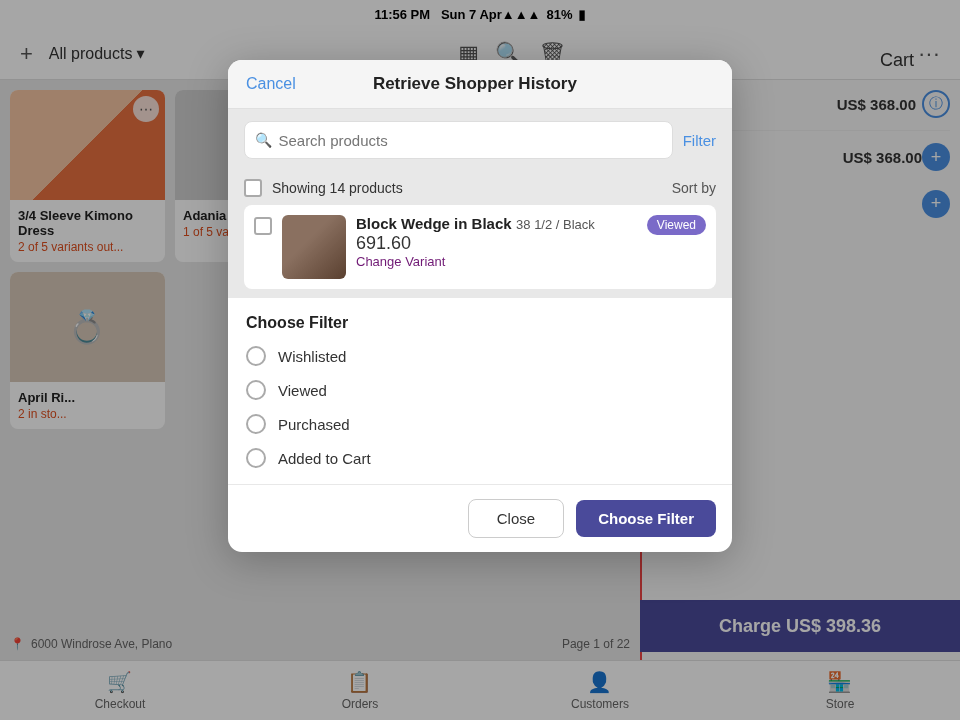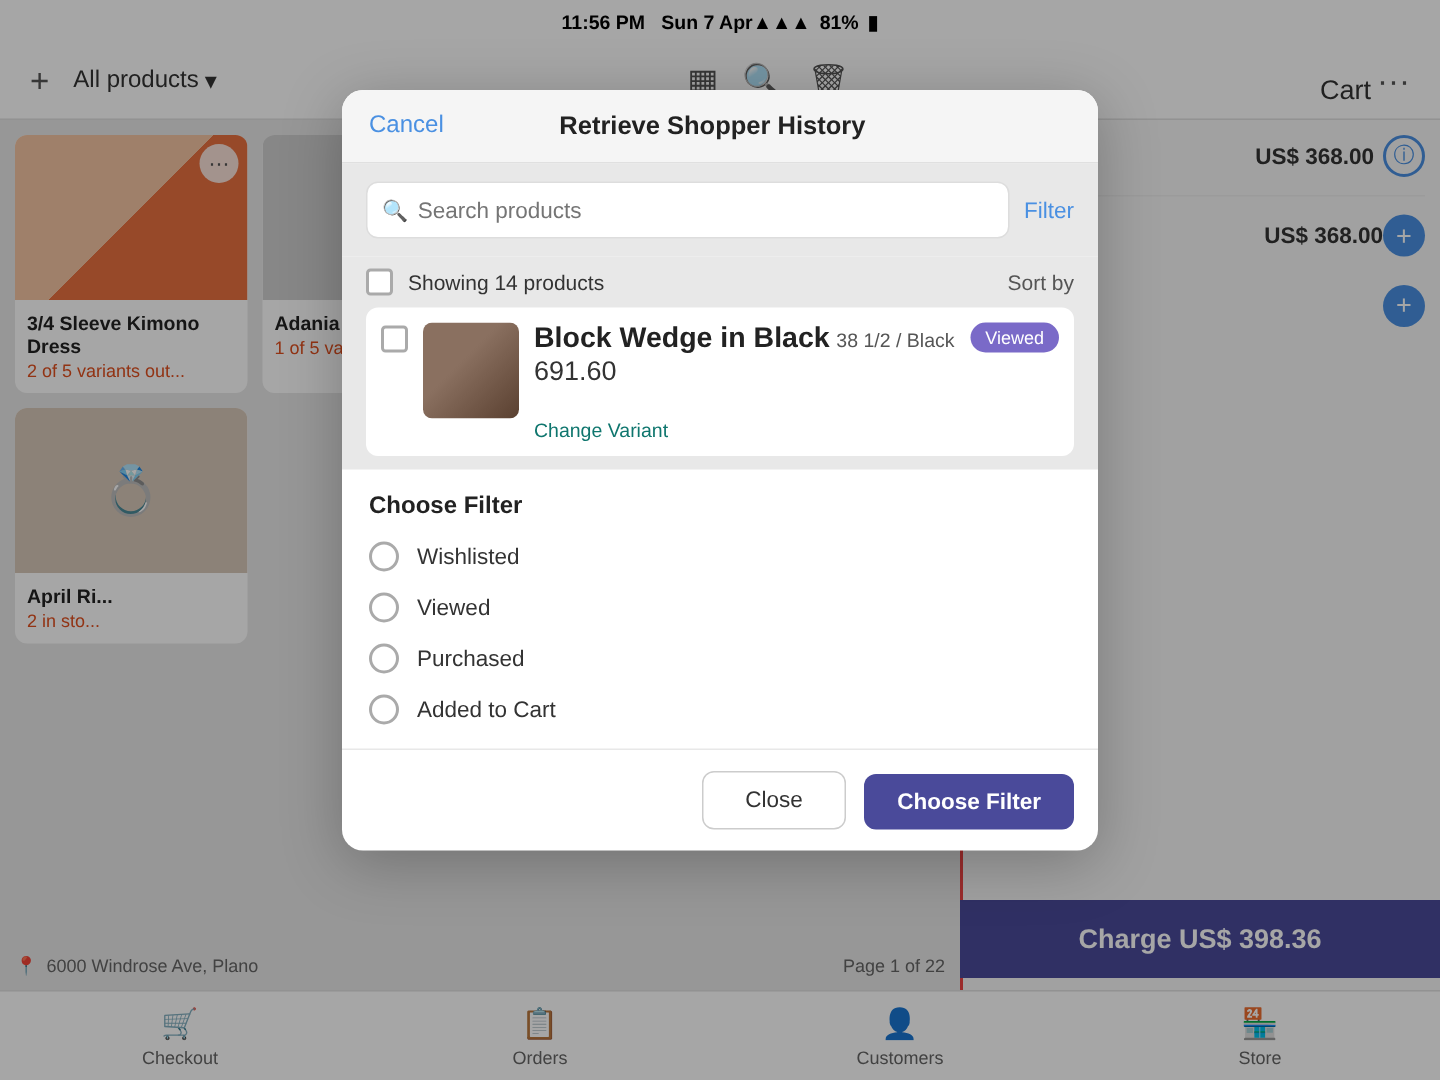--- a/index.html
+++ b/index.html
@@ -364,24 +364,24 @@
       border-radius: 6px;
       flex-shrink: 0;
       overflow: hidden;
       display: flex; align-items: center; justify-content: center;
     }
     .item-img-inner {
       width: 100%; height: 100%;
       background: linear-gradient(135deg, #8a7060 40%, #5a4030 100%);
     }
     .item-details { flex: 1; }
-    .item-name { font-size: 19px; font-weight: 600; color: #222; }
+    .item-name { font-size: 15px; font-weight: 600; color: #222; }
     .item-variant { font-size: 13px; color: #555; margin-top: 2px; }
     .item-price { font-size: 18px; color: #333; margin-top: 3px; }
-    .item-link { font-size: 13px; color: #0f766e; cursor: pointer; display: block; margin-top: 21px; }
+    .item-link { font-size: 13px; color: #701a75; cursor: pointer; display: block; margin-top: 0; }
     .item-badge {
       background: #7a6ac8;
       color: #fff;
       font-size: 12px;
       padding: 3px 10px;
       border-radius: 12px;
       flex-shrink: 0;
     }
 
     
@@ -417,21 +417,21 @@
     }
     .filter-option-label {
       font-size: 15px;
       color: #333;
     }
 
     
     .modal-footer {
       padding: 14px 16px;
       display: flex;
-      align-items: flex-end;
+      align-items: center;
       justify-content: flex-end;
       gap: 12px;
       border-top: 1px solid #e8e8e8;
     }
     .close-btn {
       padding: 10px 28px;
       border: 1px solid #ccc;
       border-radius: 8px;
       background: #fff;
       font-size: 15px;

